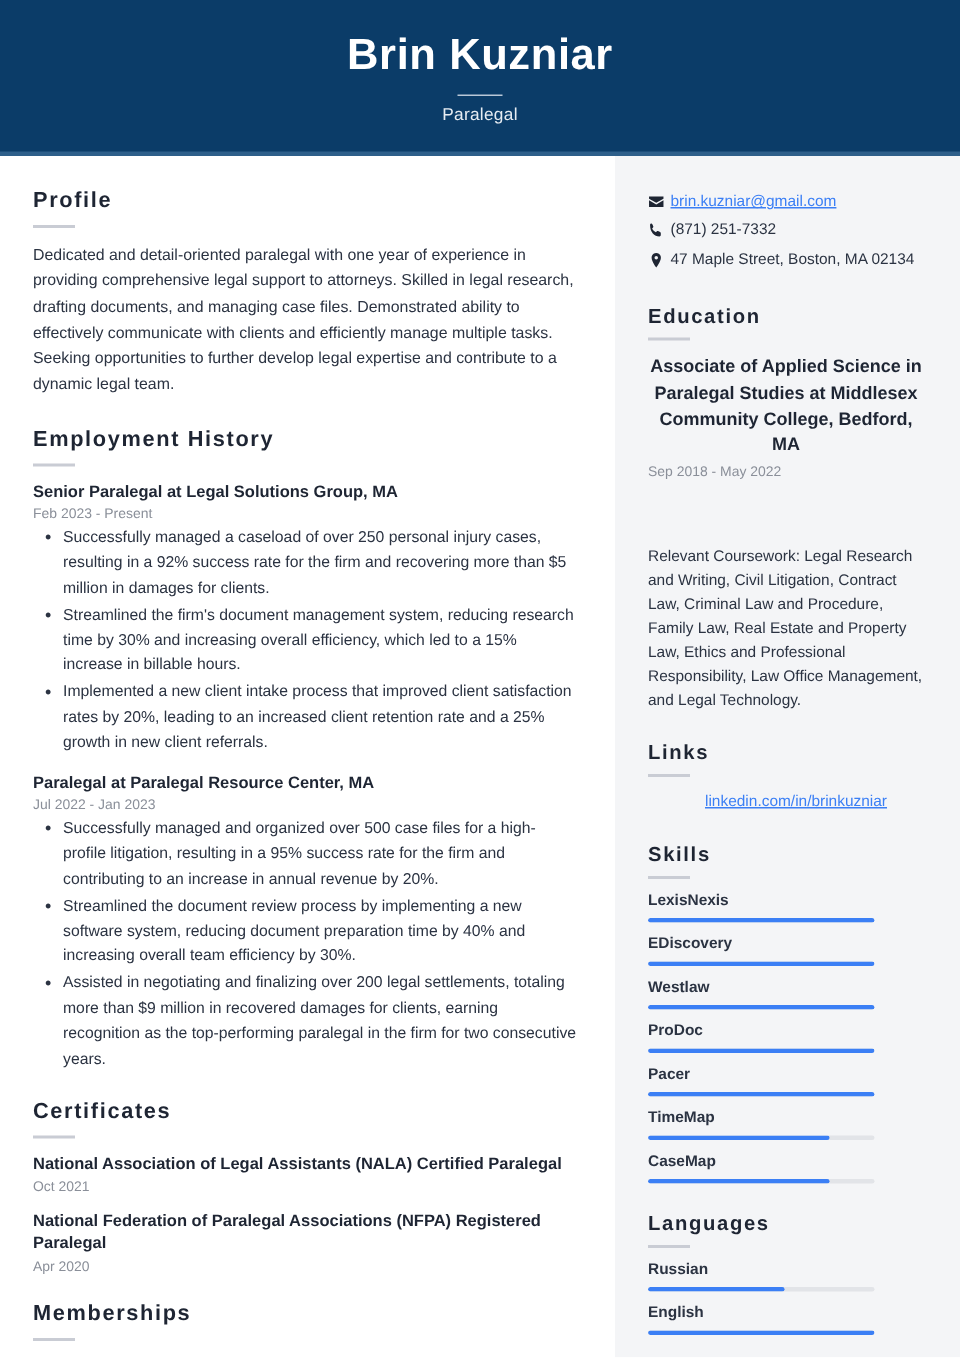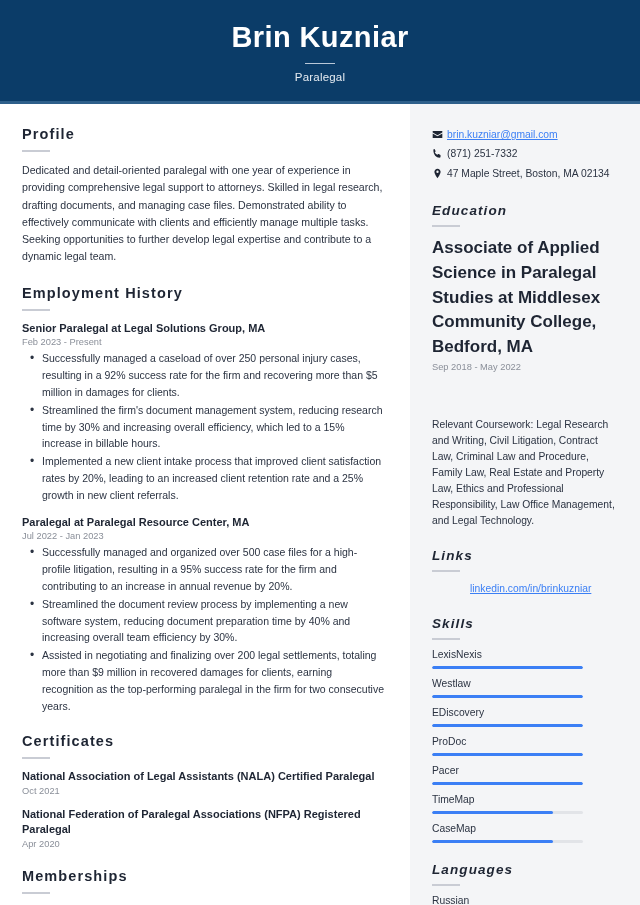--- a/index.html
+++ b/index.html
@@ -67,21 +67,21 @@
     padding: 24px 24px 0 22px;
   }
 
   
   .sec-title {
     color: #1e2533;
     font-weight: bold;
     letter-spacing: 1.1px;
   }
   .main-col .sec-title { font-size: 14.5px; }
-  .side-col .sec-title { font-size: 13.5px; font-style: italic; }
+  .side-col .sec-title { font-size: 13.5px; }
   .sec-rule {
     width: 28px;
     height: 2px;
     background: #c9ccd4;
     margin: 8px 0 10px 0;
   }
   .side-col .sec-rule { margin: 7px 0 9px 0; }
 
   .section { margin-bottom: 19px; }
 
@@ -148,44 +148,46 @@
   }
   .contact-icon svg { display: block; fill: #1e2533; }
   .link {
     color: #3b7ff5;
     text-decoration: underline;
     word-break: break-all;
   }
 
   
   .edu-title {
-    font-size: 17px;
+    font-size: 12px;
     font-weight: bold;
     color: #1e2533;
     line-height: 1.45;
+    text-align: center;
   }
   .edu-date {
     font-size: 9.3px;
     color: #8a8f99;
     margin: 3px 0 4px 0;
   }
   .edu-desc {
     font-size: 10.3px;
     line-height: 1.55;
     color: #2b3342;
     margin-top: 45px;
   }
   .link-row { font-size: 10.3px; line-height: 1.5; margin-left: 38px; }
 
   
   .bar-item { margin-bottom: 9px; }
   .bar-label {
     font-size: 10.3px;
     color: #2b3342;
     margin-bottom: 6px;
+    font-weight: bold;
   }
   .bar-track {
     width: 151px;
     height: 3px;
     background: #e2e4e8;
     border-radius: 2px;
     overflow: hidden;
   }
   .bar-fill {
     height: 3px;
@@ -316,27 +318,27 @@
         <div class="sec-title">Skills</div>
         <div class="sec-rule"></div>
 
         <div class="bar-item">
           <div class="bar-label">LexisNexis</div>
           <div class="bar-track">
             <div class="bar-fill" style="width: 100%;"></div>
           </div>
         </div>
         <div class="bar-item">
+          <div class="bar-label">EDiscovery</div>
+          <div class="bar-track">
+            <div class="bar-fill" style="width: 100%;"></div>
+          </div>
+        </div>
+        <div class="bar-item">
           <div class="bar-label">Westlaw</div>
-          <div class="bar-track">
-            <div class="bar-fill" style="width: 100%;"></div>
-          </div>
-        </div>
-        <div class="bar-item">
-          <div class="bar-label">EDiscovery</div>
           <div class="bar-track">
             <div class="bar-fill" style="width: 100%;"></div>
           </div>
         </div>
         <div class="bar-item">
           <div class="bar-label">ProDoc</div>
           <div class="bar-track">
             <div class="bar-fill" style="width: 100%;"></div>
           </div>
         </div>

